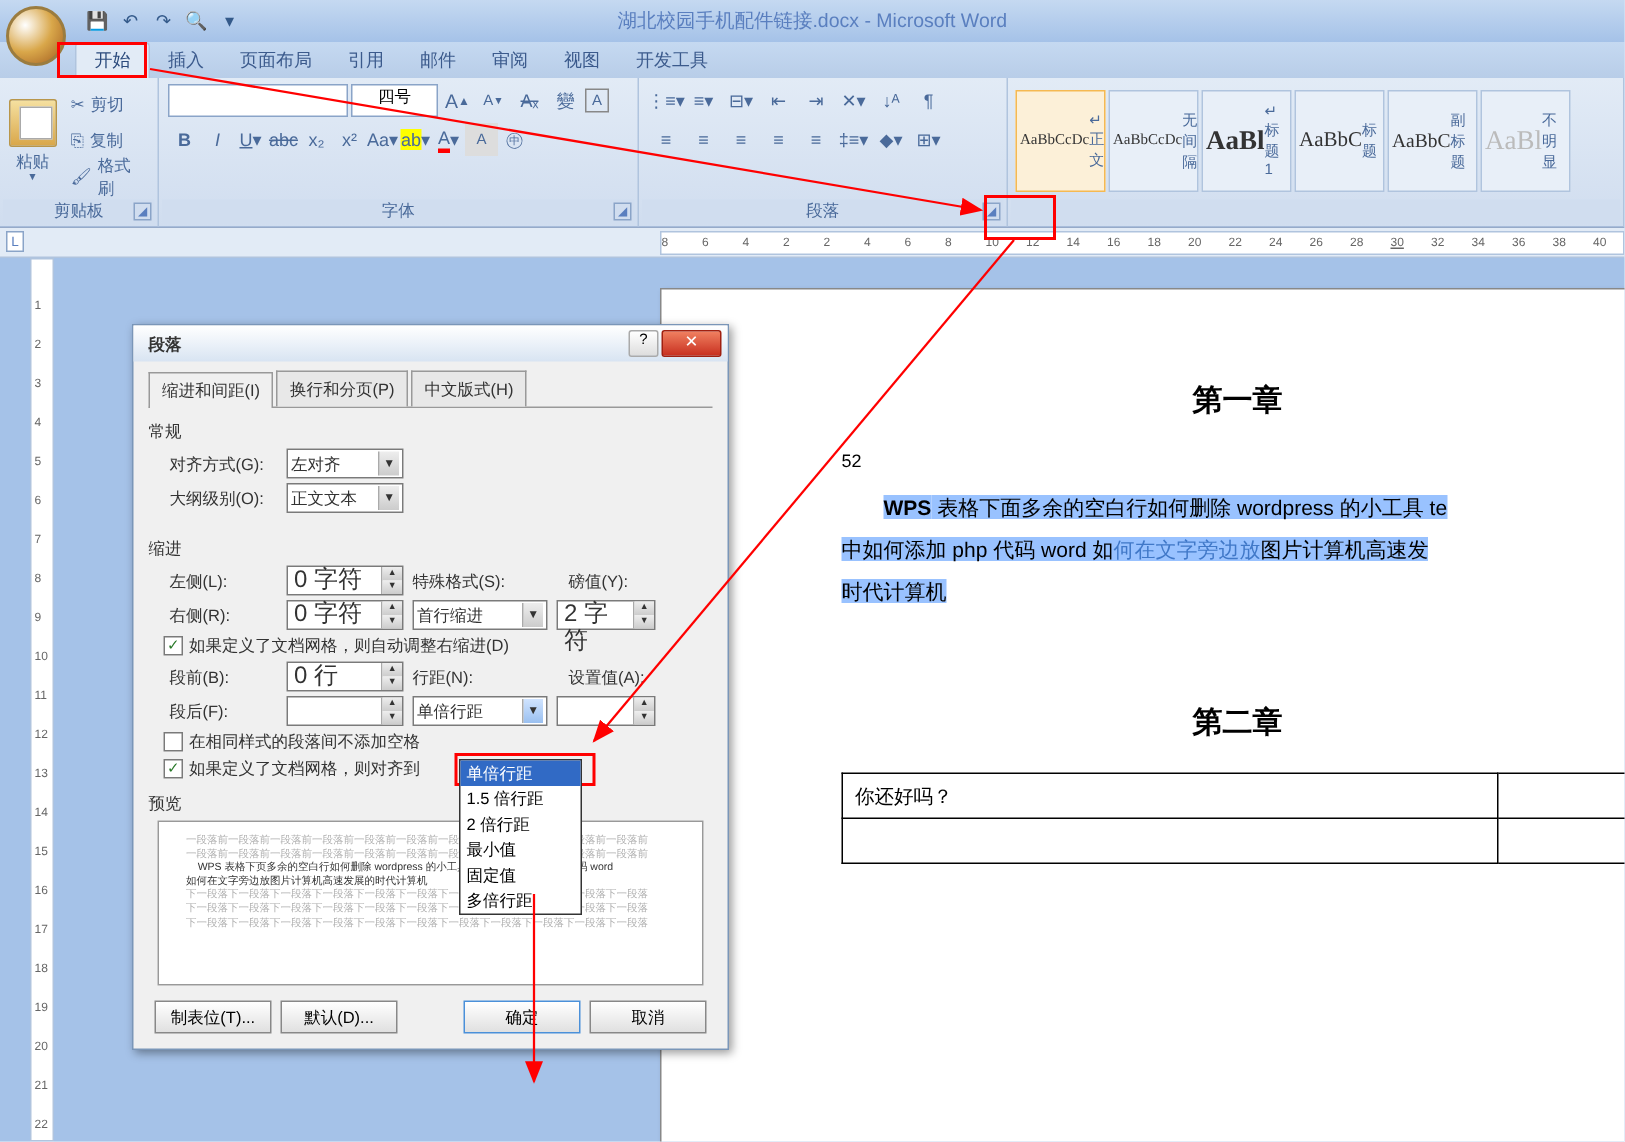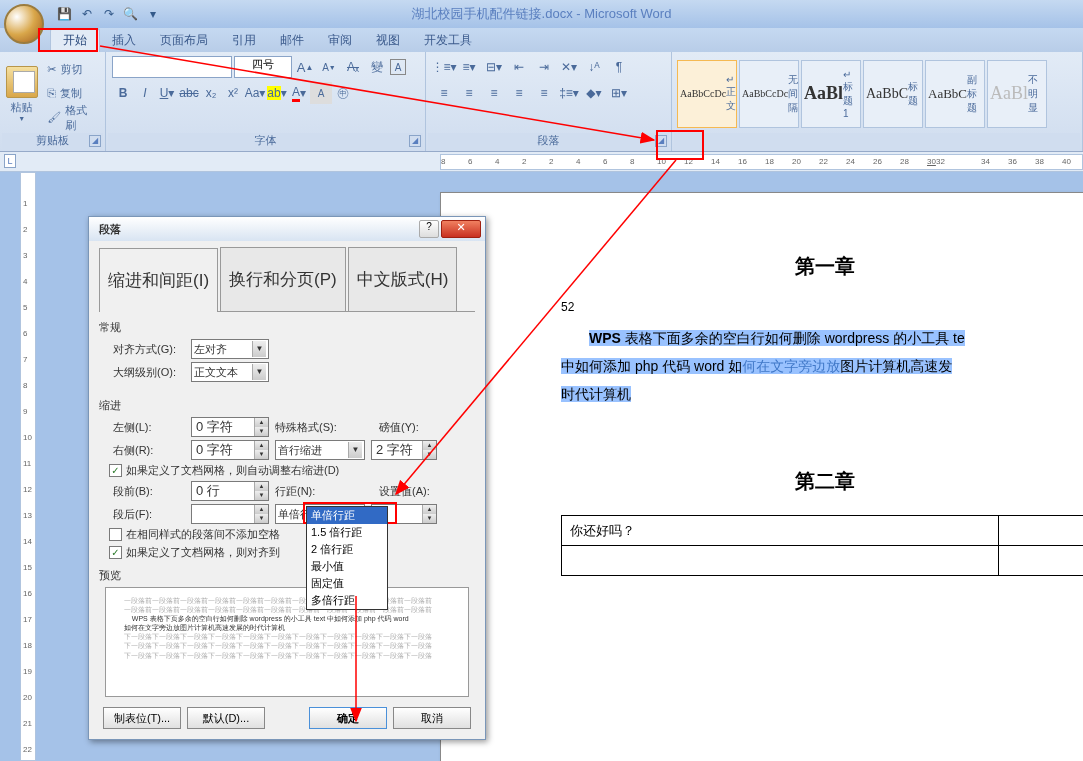--- a/index.html
+++ b/index.html
@@ -73,43 +73,43 @@
 .doc-table td { border: 1px solid #000; padding: 4px 8px; height: 30px; font-size: 13px; }
 
 
 .dialog { position: absolute; left: 88px; top: 216px; width: 398px; background: #f0f0f0; border: 1px solid #7a96b8; box-shadow: 2px 2px 6px rgba(0,0,0,0.4); z-index: 100; }
 .dialog-titlebar { height: 24px; background: linear-gradient(#fff, #d8e4f2); display: flex; align-items: center; justify-content: space-between; padding: 0 4px; }
 .dialog-title { font-size: 11px; font-weight: bold; color: #333; padding-left: 6px; }
 .dialog-close { width: 40px; height: 18px; background: linear-gradient(#f08060, #c83020); border: 1px solid #a02010; color: #fff; font-size: 11px; text-align: center; border-radius: 2px; cursor: pointer; }
 .dialog-body { padding: 6px 10px 10px; font-size: 11px; color: #333; }
 
 .dlg-tabs { display: flex; border-bottom: 1px solid #999; }
-.dlg-tab { padding: 20px 8px; border: 1px solid #999; border-bottom: none; background: #e8e8e8; margin-right: 2px; cursor: pointer; font-size: 17px; }
+.dlg-tab { padding: 4px 8px; border: 1px solid #999; border-bottom: none; background: #e8e8e8; margin-right: 2px; cursor: pointer; font-size: 11px; }
 .dlg-tab.active { background: #f0f0f0; position: relative; top: 1px; }
 
 .section-label { margin: 8px 0 4px; font-size: 11px; }
 .form-row { display: flex; align-items: center; margin: 3px 0 3px 14px; gap: 6px; }
 .form-row label { width: 72px; font-size: 11px; }
 .form-row .lbl2 { width: 72px; font-size: 11px; }
 .form-combo { width: 78px; height: 20px; border: 1px solid #7a7a7a; background: #fff; font-size: 11px; padding: 0 2px; display: flex; align-items: center; justify-content: space-between; }
 .form-combo .dd-arrow { width: 14px; height: 16px; background: linear-gradient(#eee, #ccc); border-left: 1px solid #aaa; text-align: center; font-size: 8px; line-height: 16px; }
 .spinner { width: 78px; height: 20px; border: 1px solid #7a7a7a; background: #fff; display: flex; }
-.spinner span { flex: 1; padding: 0 4px; font-size: 13px; line-height: 18px; }
+.spinner span { flex: 1; padding: 0 4px; font-size: 16px; line-height: 18px; }
 .spinner .spins { width: 14px; display: flex; flex-direction: column; border-left: 1px solid #aaa; }
 .spinner .spins div { height: 9px; background: linear-gradient(#eee, #ccc); font-size: 6px; text-align: center; line-height: 9px; }
 
 .chk-row { display: flex; align-items: center; margin: 3px 0 3px 10px; gap: 4px; font-size: 11px; }
 .chk { width: 13px; height: 13px; border: 1px solid #7a7a7a; background: #fff; display: inline-block; text-align: center; font-size: 10px; line-height: 11px; color: #2a7a2a; }
 
 .preview-box { border: 1px solid #999; background: #fff; height: 110px; margin: 4px 6px 10px 6px; padding: 8px 18px; font-size: 7px; color: #b0b0b0; line-height: 1.3; overflow: hidden; }
 .preview-box .dark-line { color: #333; }
 
 .dlg-buttons { display: flex; justify-content: space-between; padding: 0 4px; }
 .dlg-btn { width: 78px; height: 22px; border: 1px solid #888; background: linear-gradient(#fff, #e0e0e0); font-size: 11px; cursor: pointer; }
-.dlg-btn.primary { border: 1px solid #4a90d9; font-weight: bold; }
+.dlg-btn.primary { border: 1px solid #4a90d9; }
 
 
 .dd-list { position: absolute; left: 306px; top: 506px; width: 82px; background: #fff; border: 1px solid #333; z-index: 200; font-size: 11px; }
 .dd-list-highlight-box { position: absolute; left: 303px; top: 502px; width: 94px; height: 22px; border: 2px solid #ff0000; z-index: 199; }
 .dd-item { padding: 1px 4px; cursor: pointer; }
 .dd-item.sel { background: #316ac5; color: #fff; }
 
 
 .red-box { position: absolute; border: 2px solid #ff0000; z-index: 50; }
 svg.arrows { position: absolute; top: 0; left: 0; width: 1083px; height: 761px; pointer-events: none; z-index: 300; }
@@ -275,21 +275,21 @@
       <span style="left: 243px;">12</span>
       <span style="left: 270px;">14</span>
       <span style="left: 297px;">16</span>
       <span style="left: 324px;">18</span>
       <span style="left: 351px;">20</span>
       <span style="left: 378px;">22</span>
       <span style="left: 405px;">24</span>
       <span style="left: 432px;">26</span>
       <span style="left: 459px;">28</span>
       <span style="left: 486px; text-decoration: underline;">30</span>
-      <span style="left: 495px;">32</span>
+      <span style="left: 513px;">32</span>
       <span style="left: 540px;">34</span>
       <span style="left: 567px;">36</span>
       <span style="left: 594px;">38</span>
       <span style="left: 621px;">40</span>
     </div>
 </div>
 
 <div class="workspace">
   <div class="ruler-left" id="ruler-left">
       <div class="ruler-left-tick" style="top: 26px;">1</div>

